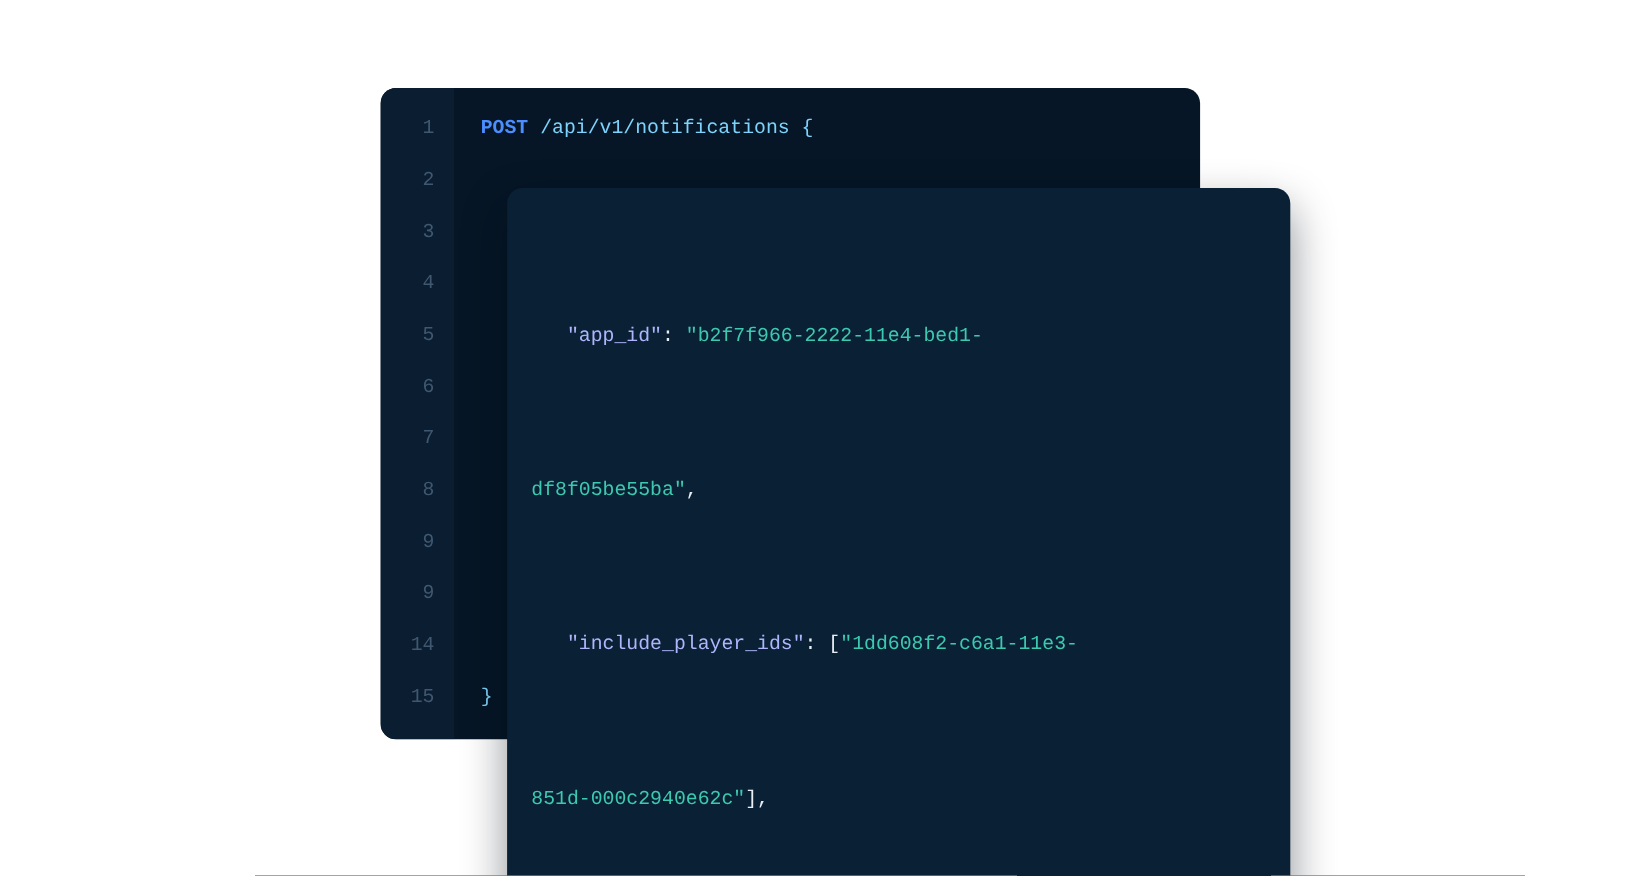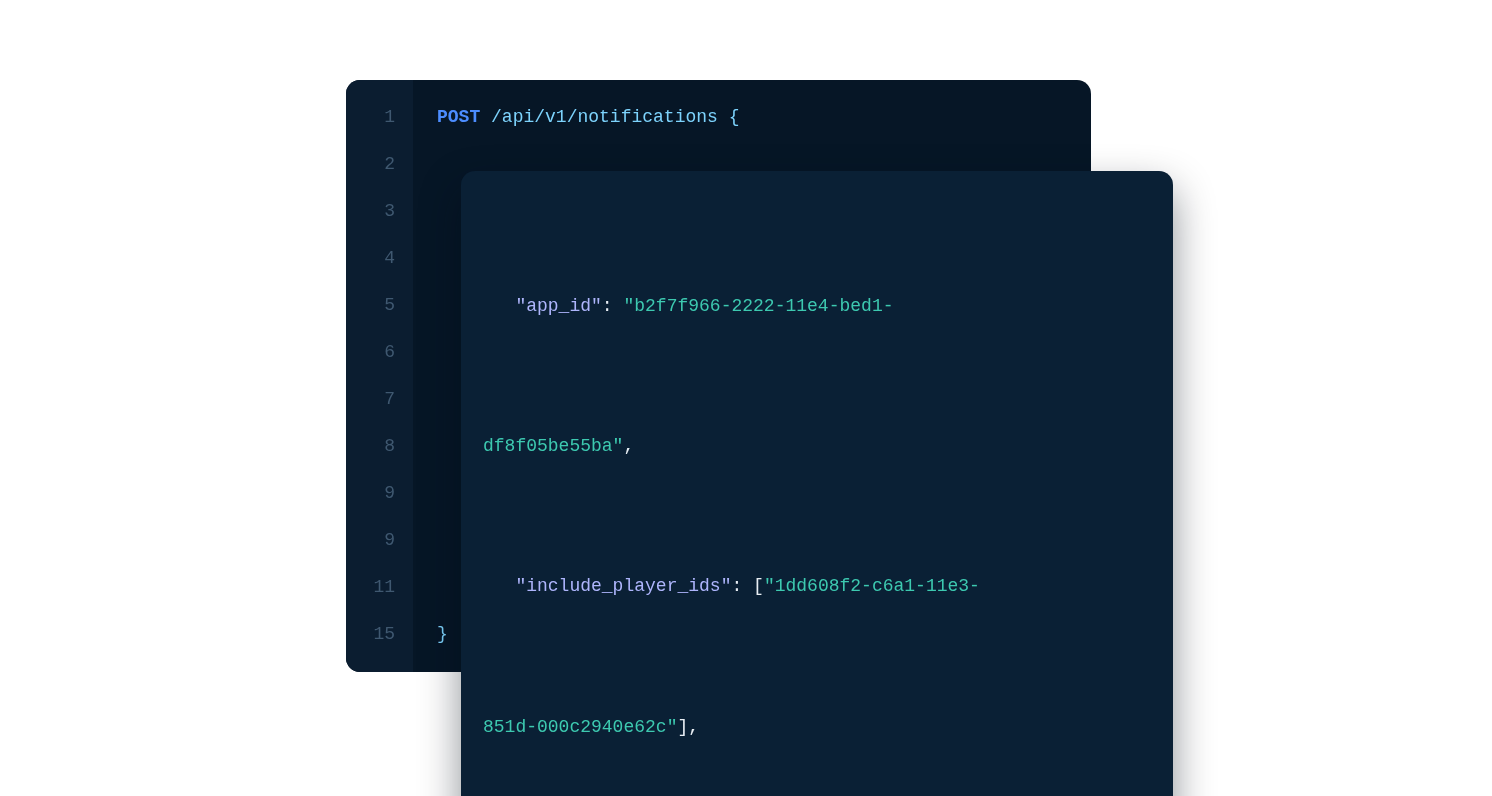--- a/index.html
+++ b/index.html
@@ -154,21 +154,21 @@
       </div>
       <div class="code-line">
         <span class="ln">9</span>
         <span class="code"></span>
       </div>
       <div class="code-line">
         <span class="ln">9</span>
         <span class="code"></span>
       </div>
       <div class="code-line">
-        <span class="ln">11</span>
+        <span class="ln">14</span>
         <span class="code"></span>
       </div>
       <div class="code-line">
         <span class="ln">15</span>
         <span class="code"><span class="tok-plain">}</span></span>
       </div>
 
     </div>
   </div>
 

